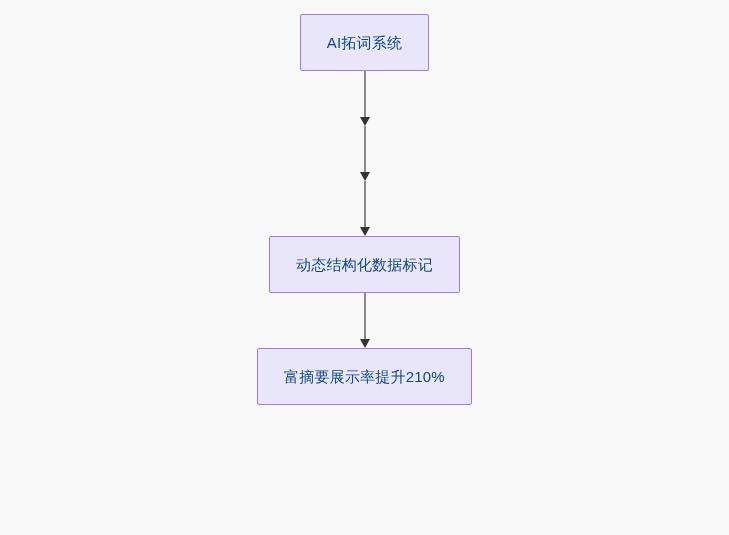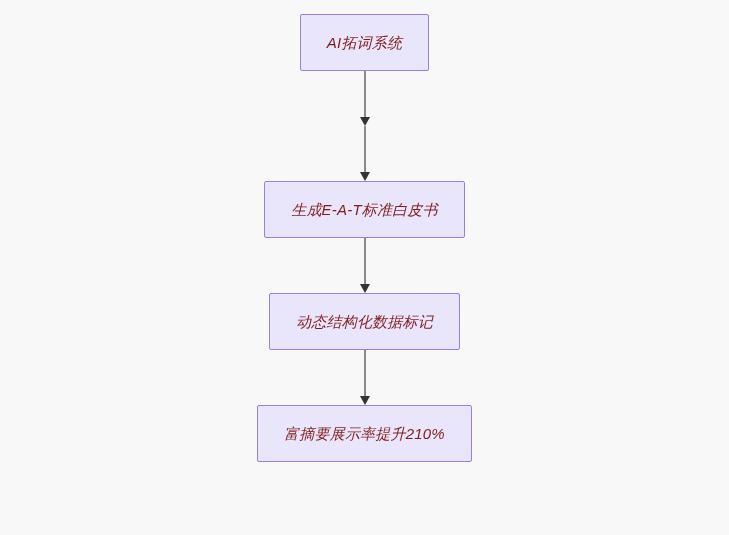--- a/index.html
+++ b/index.html
@@ -31,28 +31,27 @@
   }
   .node {
     position: relative;
     box-sizing: border-box;
     background: #e9e5fb;
     border: 1.6px solid #9e7eda;
     border-radius: 2px;
     display: flex;
     align-items: center;
     justify-content: center;
-    color: #7f1d1d;
+    color: #0c4a6e;
     font-size: 15px;
     line-height: 1;
     letter-spacing: 0.2px;
     white-space: nowrap;
     padding: 0 26px;
     height: 57px;
-    font-style: italic;
   }
   .node-label {
     display: block;
   }
   .connector {
     position: relative;
     width: 2px;
     height: 55px;
     display: flex;
     justify-content: center;
@@ -96,23 +95,20 @@
       <span class="conn-line"></span>
       <span class="conn-arrow"></span>
     </div>
 
 
     <div class="connector">
       <span class="conn-line"></span>
       <span class="conn-arrow"></span>
     </div>
 
-    <div class="node">
-      <span class="node-label">生成E-A-T标准白皮书</span>
-    </div>
 
     <div class="connector">
       <span class="conn-line"></span>
       <span class="conn-arrow"></span>
     </div>
 
     <div class="node">
       <span class="node-label">动态结构化数据标记</span>
     </div>
 

